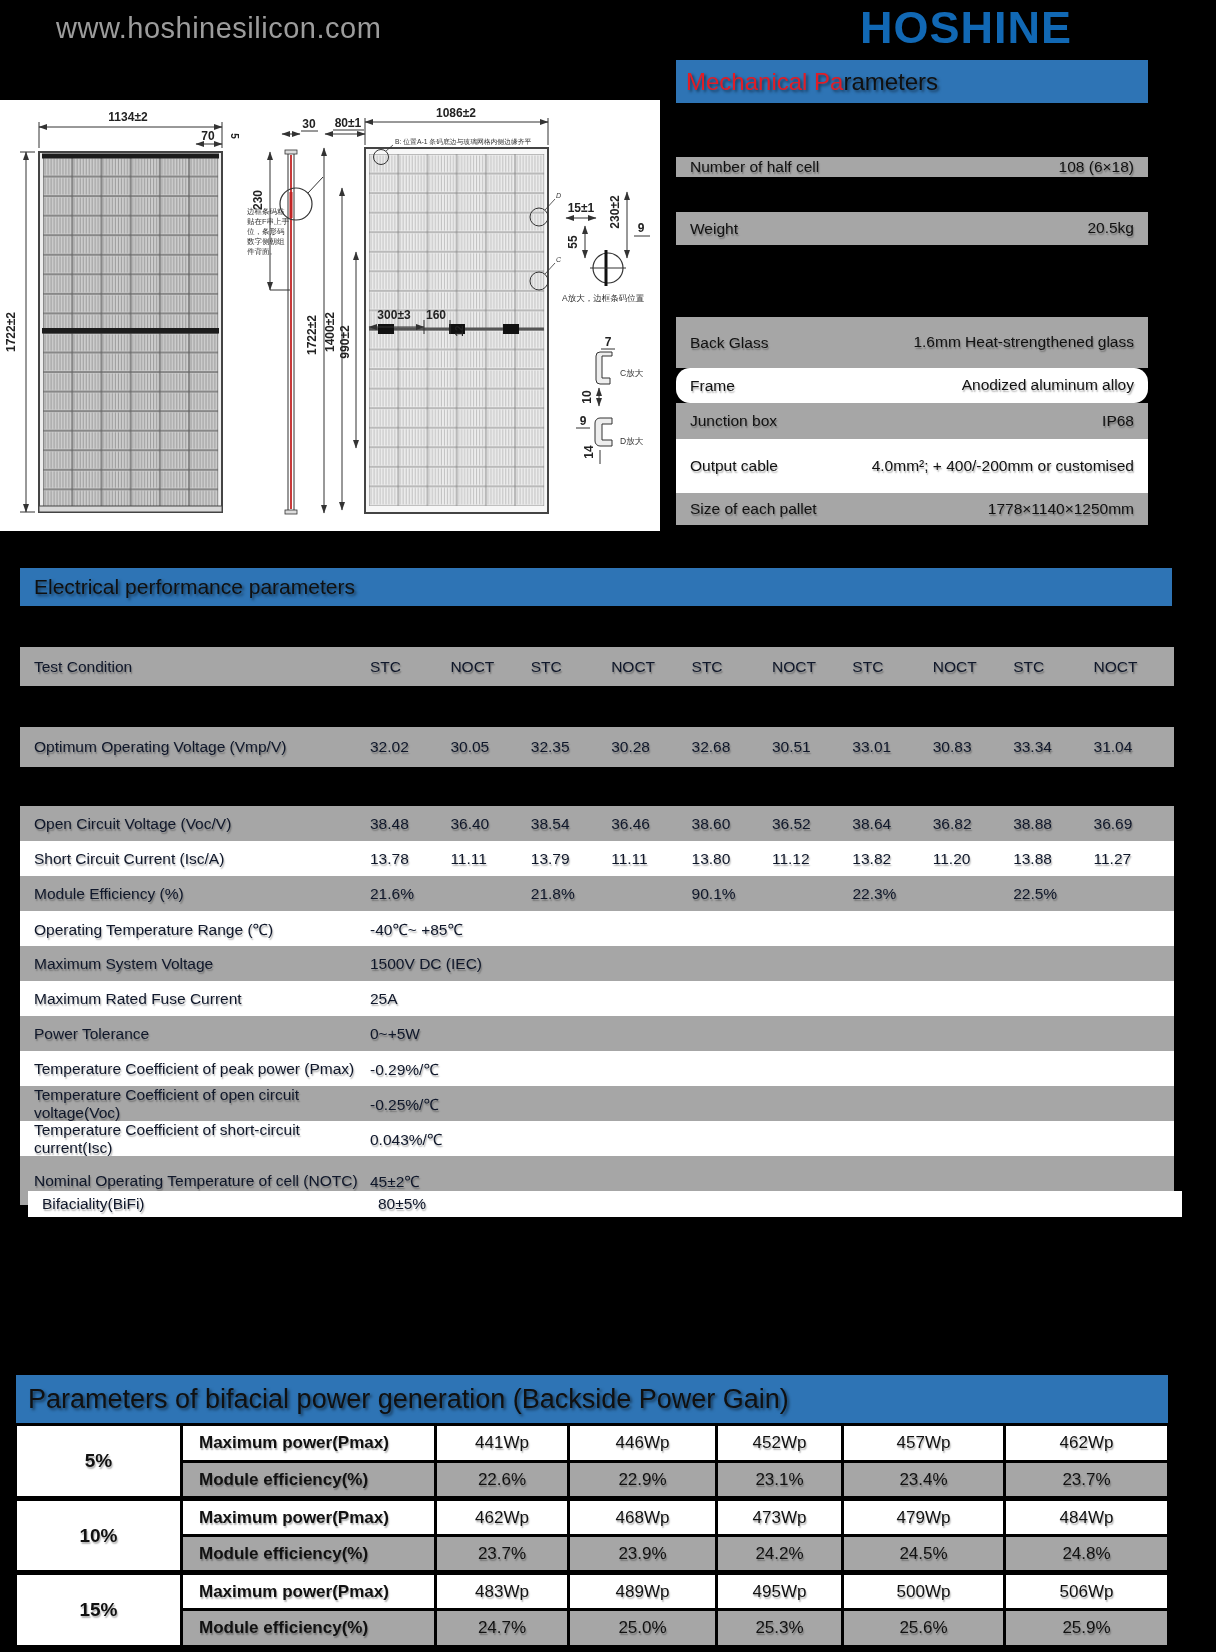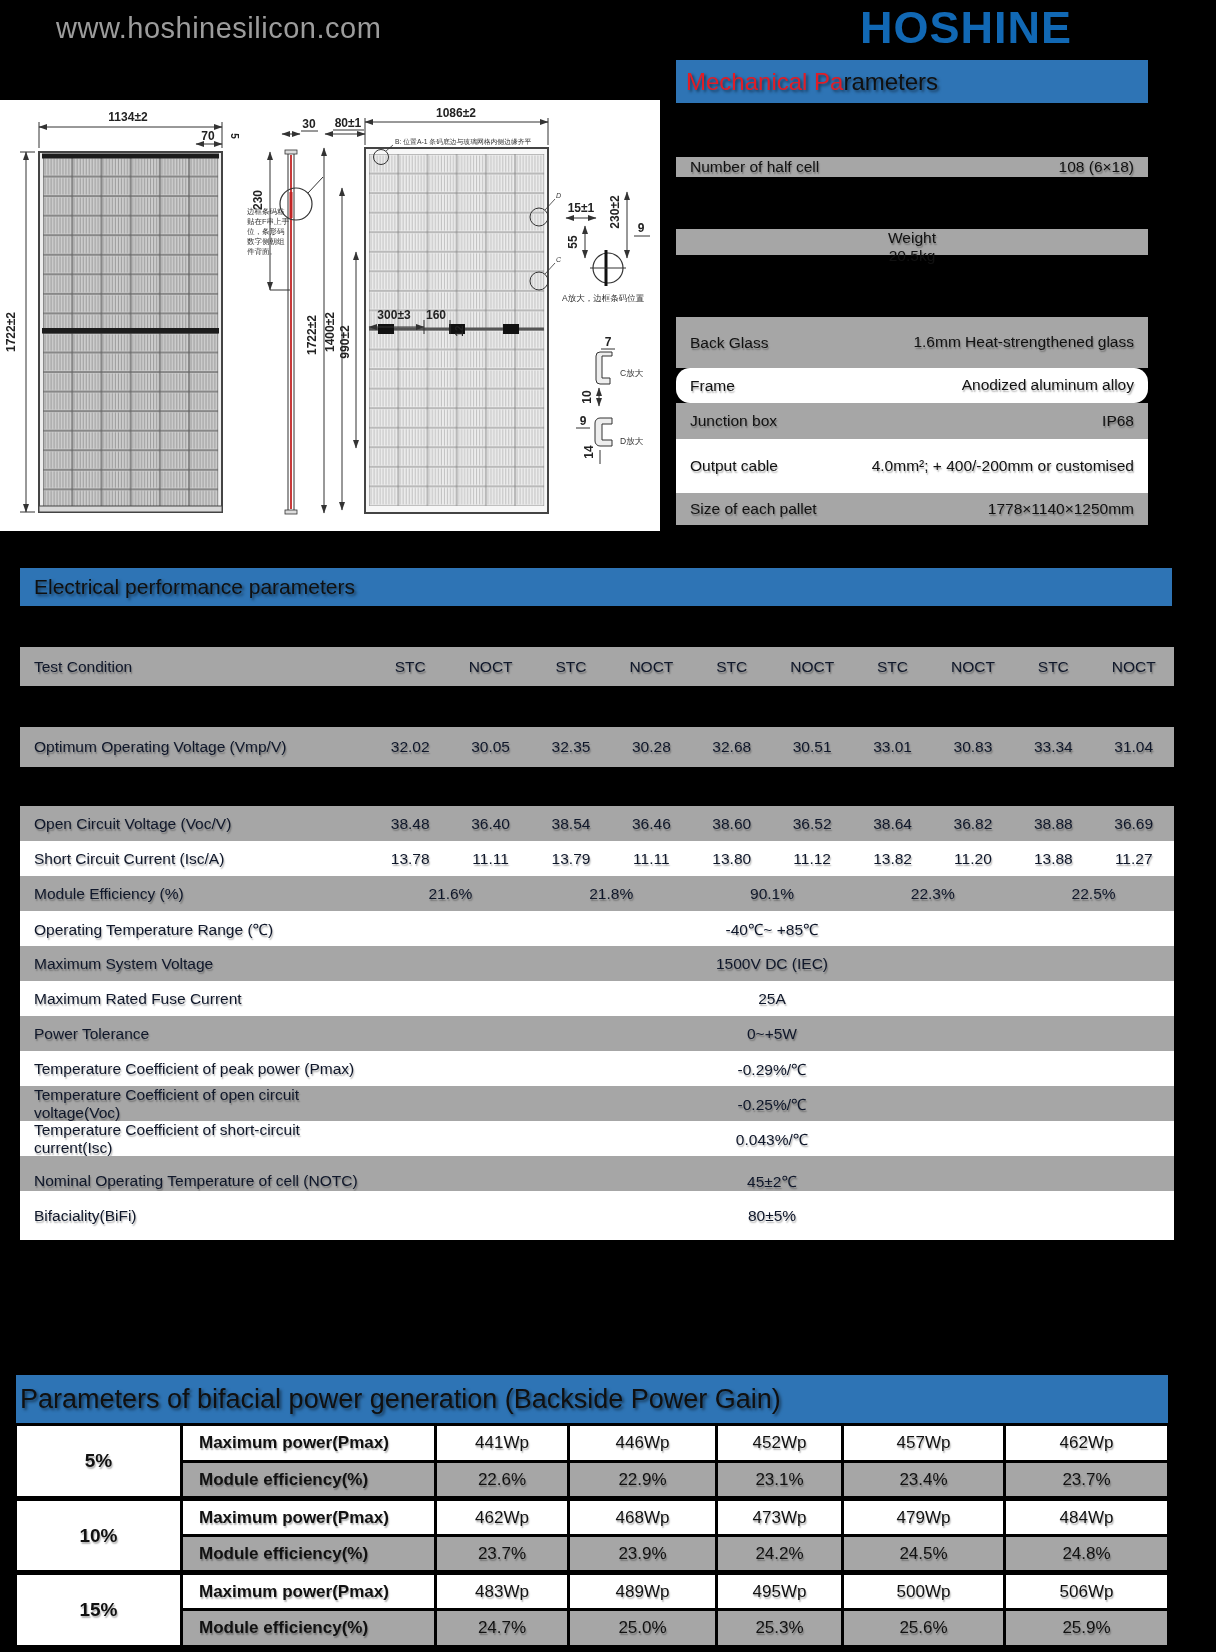--- a/index.html
+++ b/index.html
@@ -10,21 +10,21 @@
 
   
   #site-url{left:56px;top:12px;font-size:29px;color:#9c9c9c;letter-spacing:.5px}
   #logo{left:860px;top:2px;font-size:45px;font-weight:bold;color:#1168b4;letter-spacing:1px}
 
   
   .bluebar{background:#2e74b5;color:#101010;text-shadow:2px 2px 3px rgba(0,0,0,.5)}
   #mech-bar{left:676px;top:60px;width:472px;height:43px;font-size:24px;line-height:43px;padding-left:10px;white-space:nowrap}
   #mech-bar .red{color:#e11d26}
   #elec-bar{left:20px;top:568px;width:1152px;height:38px;font-size:21px;line-height:38px;padding-left:14px}
-  #bif-bar{left:16px;top:1375px;width:1152px;height:48px;font-size:27px;line-height:48px;padding-left:4px}
+  #bif-bar{left:16px;top:1375px;width:1152px;height:48px;font-size:27px;line-height:48px;padding-left:12px}
 
   
   #drawing{left:0;top:100px;width:660px;height:431px;background:#fff}
   #drawing svg{display:block}
   .dim{font-size:12px;fill:#222;font-weight:bold}
   .dim10{font-size:10px;fill:#222;font-weight:bold}
   .cn{font-size:7.5px;fill:#333}
   .cn8{font-size:8.5px;fill:#333}
   .cn68{font-size:6.8px;fill:#333}
   .cal{font-size:7px;fill:#333;font-style:italic}
@@ -32,21 +32,21 @@
   
   .mrow{position:absolute;left:676px;width:472px;display:flex;justify-content:space-between;align-items:center;padding:0 14px;font-size:15.5px;color:#111;text-shadow:1px 1.5px 1.5px rgba(0,0,0,.3)}
   .gray{background:#a6a6a6}
   .white{background:#fff}
   .mvalue{text-align:right;max-width:64%;line-height:1.2}
 
   
   .erow{position:absolute;left:20px;width:1154px;display:flex;align-items:center;font-size:15.5px;color:#0f172a;text-shadow:1px 1.5px 1.5px rgba(0,0,0,.3)}
   .elabel{width:350px;padding-left:14px;flex:0 0 auto}
   .evals{flex:1;display:flex;align-items:center;height:100%}
-  .ec{text-align:center}
+  .ec{}
   .ec.p{width:10%}
   .ec.f{width:20%}
   .ec.s{width:100%}
 
   
   #bif-table{position:absolute;left:14px;top:1423px;width:1153px;border-collapse:collapse;table-layout:fixed;background:#000}
   #bif-table td{border:3px solid #000;height:37px;font-size:17px;color:#111;background:#fff;text-shadow:1px 1.5px 1.5px rgba(0,0,0,.3)}
   #bif-table tr.gsep td{border-top:5px solid #000}
   #bif-table .gain{font-size:19px;font-weight:bold;text-align:center}
   #bif-table .blabel{font-weight:bold;padding-left:16px}
@@ -188,21 +188,21 @@
       <text class="dim" transform="rotate(-90 593 352)" x="593" y="352" text-anchor="middle">14</text>
       <text class="cn8" x="620" y="344">D放大</text>
     </svg>
   </div>
 
   <div id="mech-rows">
       <div class="mrow gray" style="top: 157px; height: 20px;">
         <span class="mlabel">Number of half cell</span>
         <span class="mvalue">108  (6×18)</span>
       </div>
-      <div class="mrow gray" style="top: 229px; height: 26px; flex-direction: column;">
+      <div class="mrow gray" style="top: 212px; height: 33px;">
         <span class="mlabel">Weight</span>
         <span class="mvalue">20.5kg</span>
       </div>
       <div class="mrow gray" style="top: 317px; height: 51px;">
         <span class="mlabel">Back Glass</span>
         <span class="mvalue">1.6mm Heat-strengthened glass</span>
       </div>
       <div class="mrow white" style="top: 368px; height: 35px; border-radius: 14px;">
         <span class="mlabel">Frame</span>
         <span class="mvalue">Anodized aluminum alloy</span>
@@ -334,21 +334,21 @@
         <span class="evals">
           <span class="ec s">0.043%/℃</span>
         </span>
       </div>
       <div class="erow gray" style="top: 1156px; height: 49px;">
         <span class="elabel">Nominal Operating Temperature of cell  (NOTC)</span>
         <span class="evals">
           <span class="ec s">45±2℃</span>
         </span>
       </div>
-      <div class="erow white" style="top: 1191px; height: 49px;">
+      <div class="erow white" style="top: 1191px; height: 26px; margin-left: 8px;">
         <span class="elabel">Bifaciality(BiFi)</span>
         <span class="evals">
           <span class="ec s">80±5%</span>
         </span>
       </div>
     </div>
 
   <div class="abs bluebar" id="bif-bar">Parameters of bifacial power generation  (Backside Power Gain)</div>
   <table id="bif-table">
     <colgroup>

